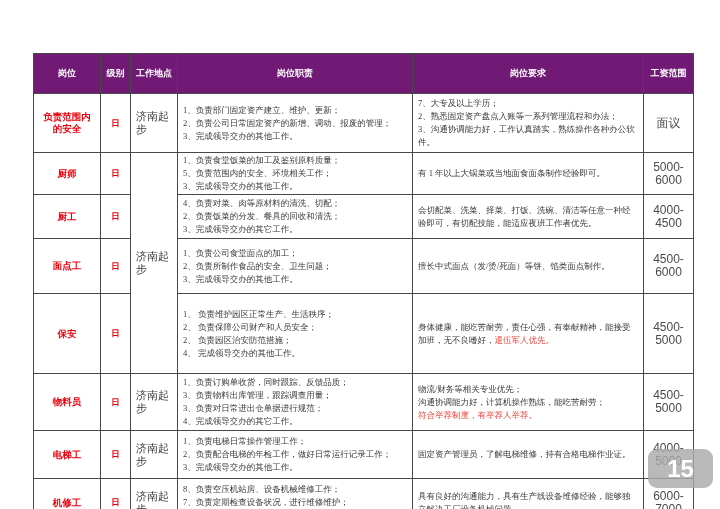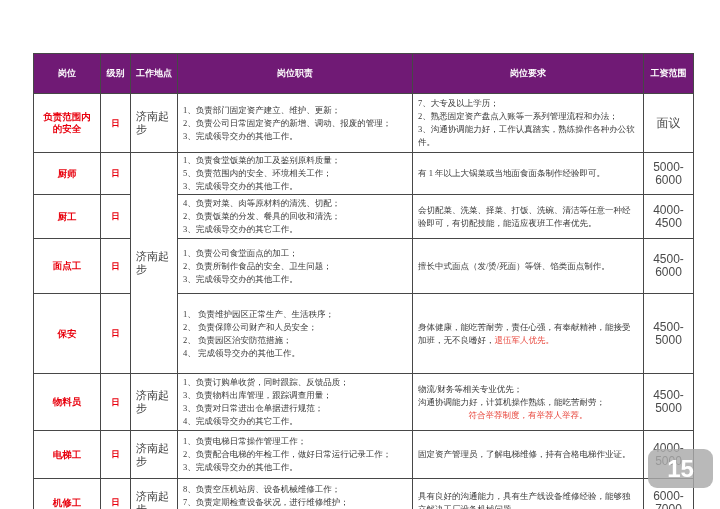--- a/index.html
+++ b/index.html
@@ -12,21 +12,21 @@
   th{background:#701a75;color:#ffffff;font-weight:bold;font-size:9px;
      font-family:"Liberation Sans",sans-serif;padding:13px 2px;}
   .pos{color:#e8000d;font-weight:bold;text-align:center;font-size:9.5px;
        font-family:"Liberation Sans",sans-serif;line-height:12px;}
   .lvl{color:#e8000d;text-align:center;font-weight:bold;font-size:8.5px;}
   .loc{text-align:left;font-size:11px;}
   .duties{text-align:left;}
   .req{text-align:left;}
   .sal{text-align:center;font-size:12px;
        font-family:"Liberation Sans",sans-serif;color:#4a4a4a;}
-  .red{color:#e8463c;text-align:center;}
+  .red{color:#e8463c;}
   .badge{position:absolute;left:648px;top:449px;width:65px;height:39px;
          background:rgba(170,170,170,0.82);border-radius:9px;
          display:flex;align-items:center;justify-content:center;
          color:#ffffff;font-weight:bold;font-size:24px;
          font-family:"Liberation Sans",sans-serif;z-index:5;}
 </style>
 </head>
 <body>
 
 <div class="tbl-wrap">

